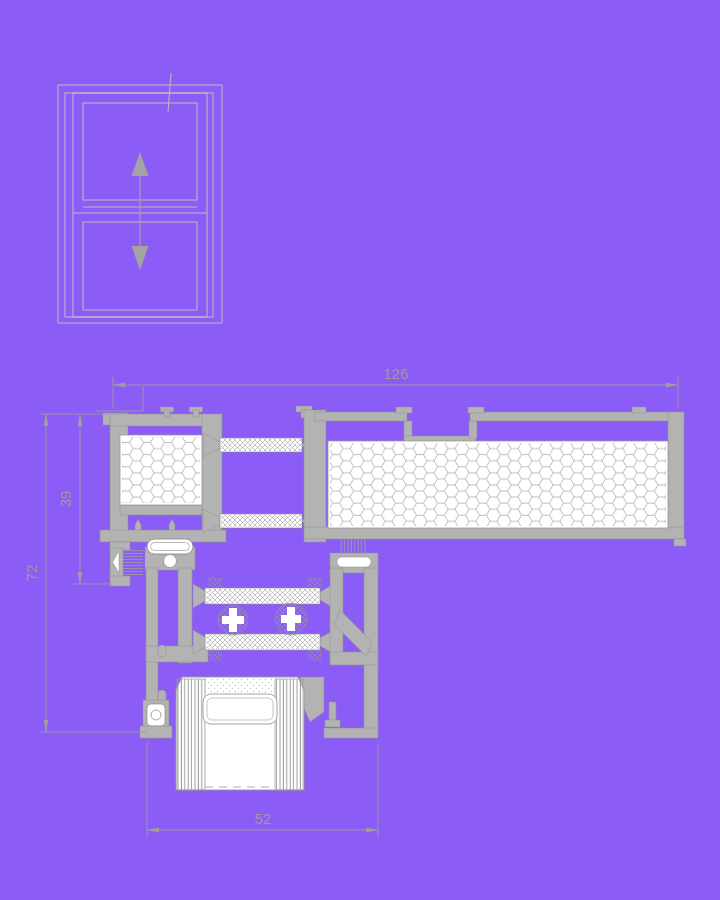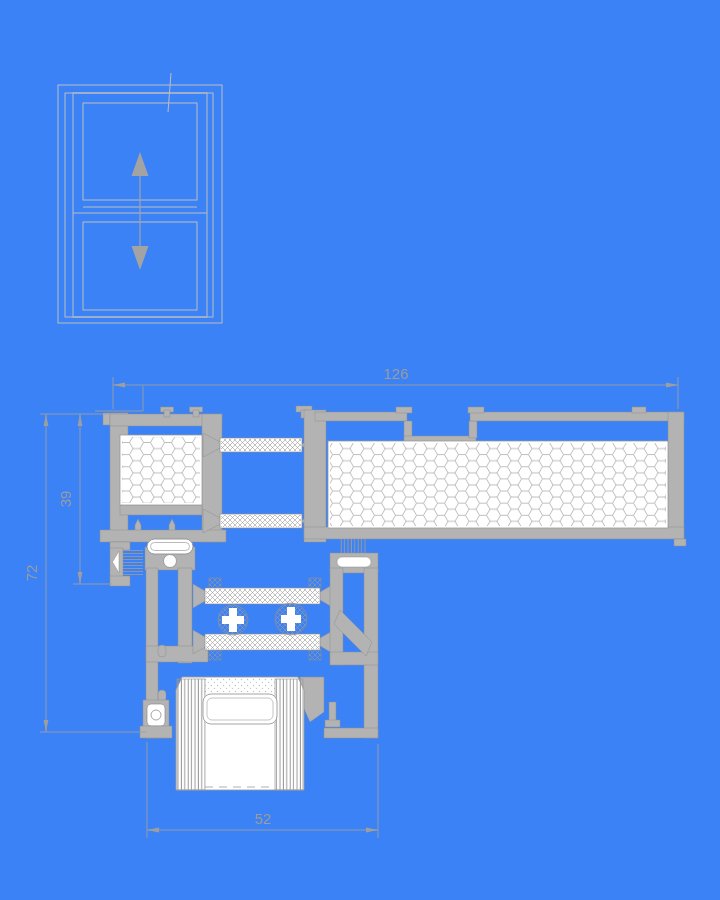--- a/index.html
+++ b/index.html
@@ -1,16 +1,16 @@
 <!DOCTYPE html>
 <html><head>
 <meta charset="utf-8">
 <style>
   html,body{margin:0;padding:0;background:#ffffff;}
-  .canvas{position:relative;width:720px;height:900px;background:#3b82f6;overflow:hidden;
+  .canvas{position:relative;width:720px;height:900px;background:#8b5cf6;overflow:hidden;
           font-family:"Liberation Sans", sans-serif;}
   svg{display:block;}
   text{font-family:"Liberation Sans", sans-serif;}
 </style>
 </head>
 <body>
 
 <div class="canvas">
 <svg width="720" height="900" viewBox="0 0 720 900">
   <defs>

